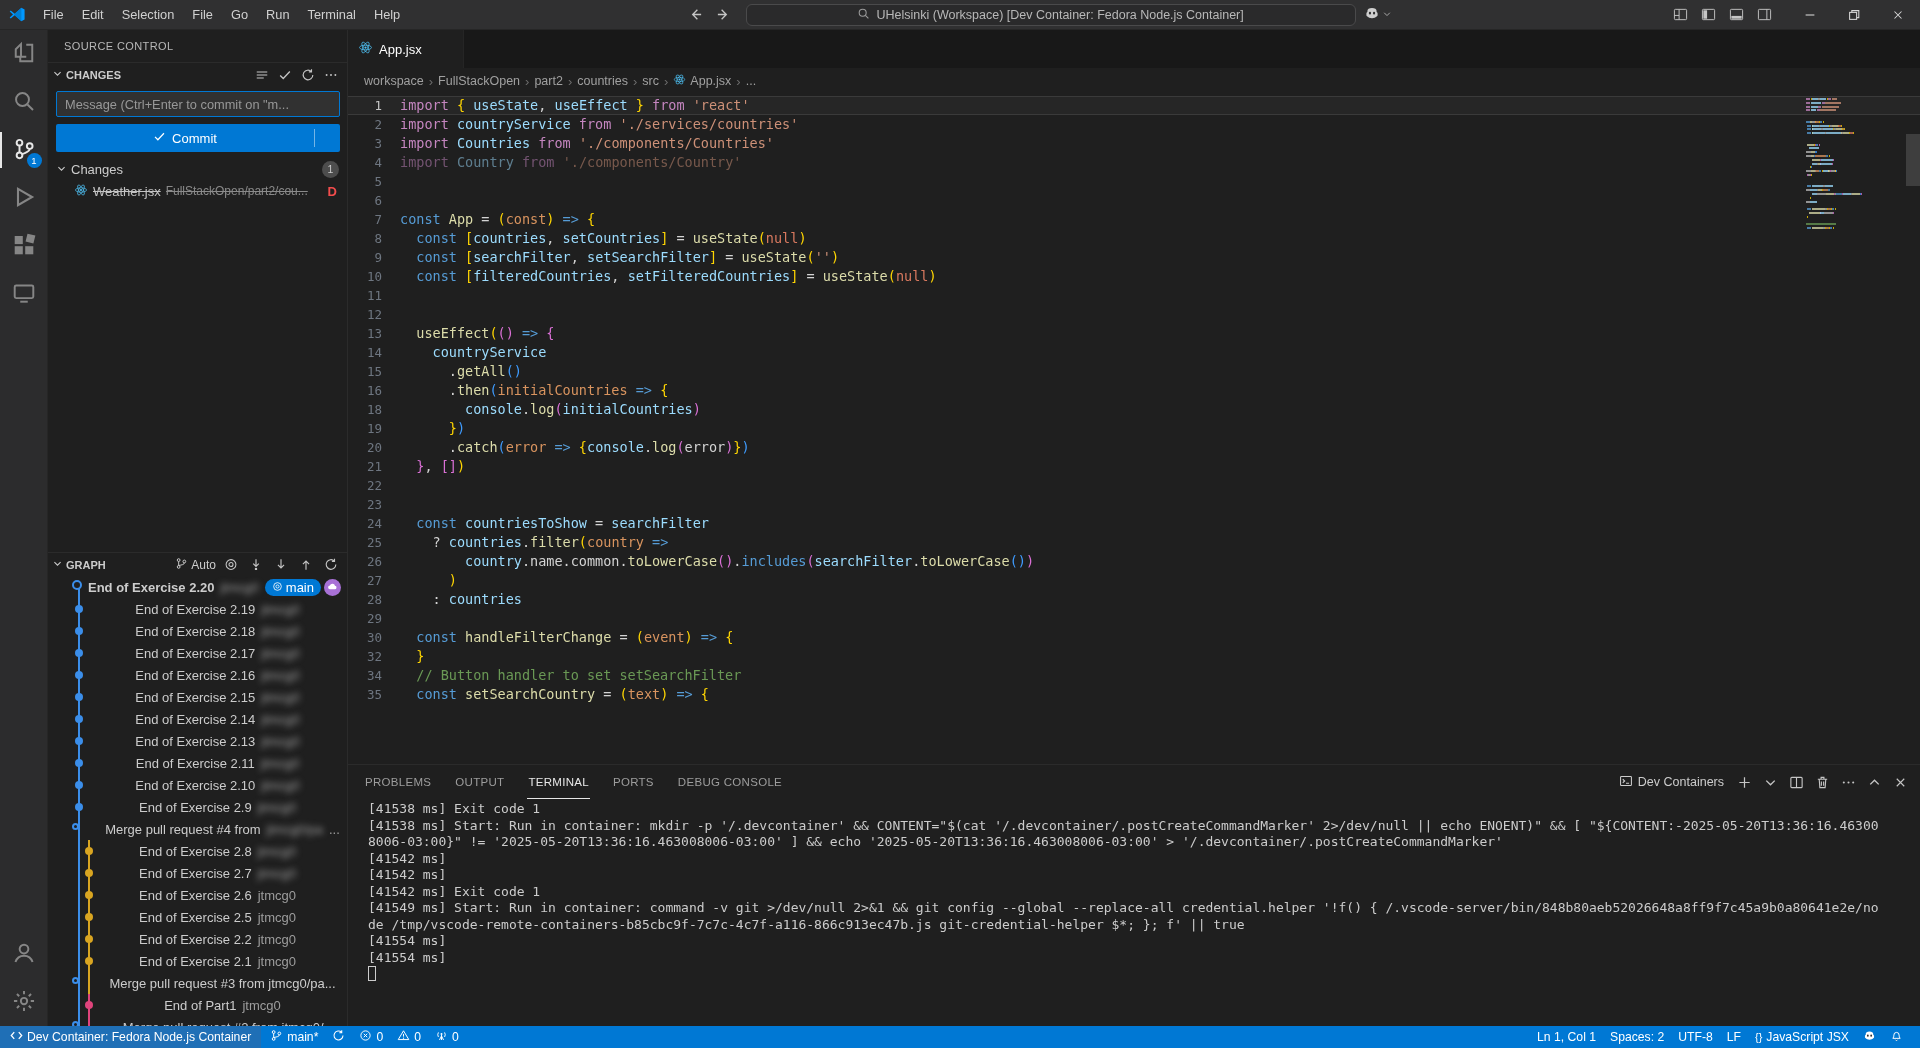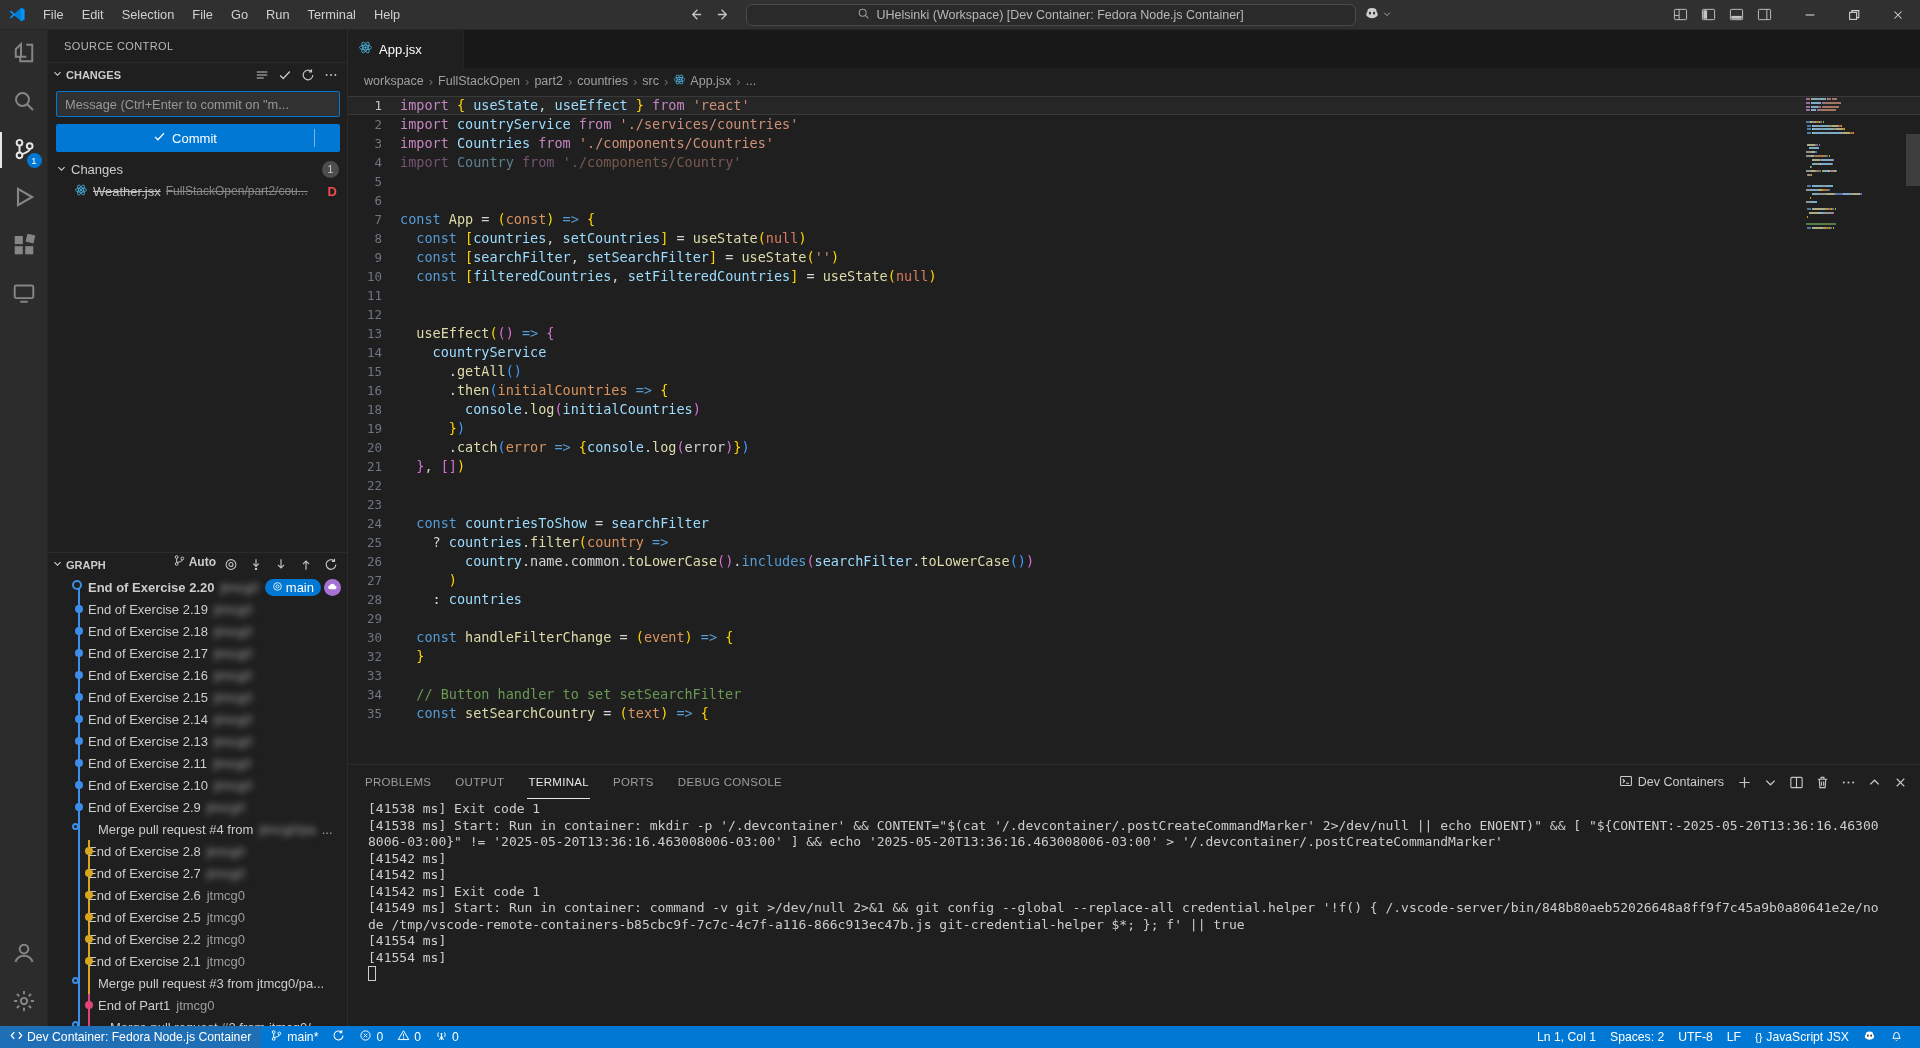--- a/index.html
+++ b/index.html
@@ -69,28 +69,28 @@
   .count-badge { margin-left:auto; min-width:17px; height:17px; border-radius:10px; background:#4d4d4d;
     color:#cccccc; font-size:10.5px; display:flex; align-items:center; justify-content:center; padding:0 4px; }
   .file-row { height:22px; display:flex; align-items:center; gap:5px; padding-left:26px; padding-right:10px; font-size:13px; }
   .file-row .ficon svg { width:14px; height:14px; }
   .file-name { color:#c3c3c3; text-decoration:line-through; white-space:nowrap; }
   .file-path { color:#8a8a8a; font-size:12px; text-decoration:line-through; overflow:hidden;
     text-overflow:ellipsis; white-space:nowrap; flex:1; }
   .file-status { color:#f14c4c; font-weight:bold; margin-left:4px; }
 
   .graph-sec { margin-top:auto; height:474px; display:flex; flex-direction:column; min-height:0; }
-  .graph-head-extra { display:flex; align-items:flex-start; gap:4px; margin-left:auto; color:#cccccc; font-weight:bold; }
+  .graph-head-extra { display:flex; align-items:center; gap:4px; margin-left:auto; color:#cccccc; font-weight:normal; }
   .graph-head-extra .auto { font-size:12px; display:flex; align-items:center; gap:3px; }
   .graph-body { position:relative; flex:1; overflow:hidden; }
   .gline { position:absolute; width:2px; }
   .gline.blue { background:#3b8eea; left:30px; top:10px; bottom:0; }
   .gline.yellow { background:#d9a521; left:40px; top:264px; height:155px; }
   .gline.pink { background:#e0447c; left:40px; top:418px; height:33px; }
-  .graph-row { height:22px; display:flex; align-items:center; position:relative; font-size:13px; }
+  .graph-row { height:22px; display:flex; align-items:center; position:relative; font-size:13px;justify-content:center; }
   .gdot { width:8px; height:8px; border-radius:50%; position:absolute; top:7px; z-index:2; }
   .gdot.blue { background:#3b8eea; left:27px; }
   .gdot.head { width:10px; height:10px; background:#1f1f1f; border:2.5px solid #3b8eea; left:24px; top:4px; }
   .gdot.yellow { background:#d9a521; left:37px; }
   .gdot.pink { background:#e0447c; left:37px; }
   .gdot.hollow { width:7px; height:7px; background:#1f1f1f; border:2px solid #3b8eea; left:24px; top:5px; }
   .glabel { margin-left:40px; color:#cccccc; white-space:nowrap; overflow:hidden; }
   .graph-row.ind1 .glabel { margin-left:50px; }
   .graph-row.ind2 .glabel { margin-left:62px; }
   .graph-row.bold .glabel { font-weight:bold; }
@@ -636,21 +636,20 @@
             <div class="code-line"><span class="ln">22</span><span class="ct"></span></div>
             <div class="code-line"><span class="ln">23</span><span class="ct"></span></div>
             <div class="code-line"><span class="ln">24</span><span class="ct"><span class="tk-pl">  </span><span class="tk-blue">const</span><span class="tk-pl"> </span><span class="tk-id">countriesToShow</span><span class="tk-pl"> = </span><span class="tk-id">searchFilter</span></span></div>
             <div class="code-line"><span class="ln">25</span><span class="ct"><span class="tk-pl">    ? </span><span class="tk-id">countries</span><span class="tk-pl">.</span><span class="tk-fn">filter</span><span class="tk-br1">(</span><span class="tk-par">country</span><span class="tk-blue"> =&gt;</span></span></div>
             <div class="code-line"><span class="ln">26</span><span class="ct"><span class="tk-pl">        </span><span class="tk-id">country</span><span class="tk-pl">.name.common.</span><span class="tk-fn">toLowerCase</span><span class="tk-br2">()</span><span class="tk-pl">.</span><span class="tk-blue">includes</span><span class="tk-br2">(</span><span class="tk-id">searchFilter</span><span class="tk-pl">.</span><span class="tk-fn">toLowerCase</span><span class="tk-br3">()</span><span class="tk-br2">)</span></span></div>
             <div class="code-line"><span class="ln">27</span><span class="ct"><span class="tk-pl">      </span><span class="tk-br1">)</span></span></div>
             <div class="code-line"><span class="ln">28</span><span class="ct"><span class="tk-pl">    : </span><span class="tk-id">countries</span></span></div>
             <div class="code-line"><span class="ln">29</span><span class="ct"></span></div>
             <div class="code-line"><span class="ln">30</span><span class="ct"><span class="tk-pl">  </span><span class="tk-blue">const</span><span class="tk-pl"> </span><span class="tk-fn">handleFilterChange</span><span class="tk-pl"> = </span><span class="tk-br1">(</span><span class="tk-par">event</span><span class="tk-br1">)</span><span class="tk-blue"> =&gt;</span><span class="tk-pl"> </span><span class="tk-br1">{</span></span></div>
             <div class="code-line"><span class="ln">32</span><span class="ct"><span class="tk-pl">  </span><span class="tk-br1">}</span></span></div>
-            <div class="code-line"><span class="ln">33</span><span class="ct"></span></div>
             <div class="code-line"><span class="ln">34</span><span class="ct"><span class="tk-com">  // Button handler to set setSearchFilter</span></span></div>
             <div class="code-line"><span class="ln">35</span><span class="ct"><span class="tk-pl">  </span><span class="tk-blue">const</span><span class="tk-pl"> </span><span class="tk-fn">setSearchCountry</span><span class="tk-pl"> = </span><span class="tk-br1">(</span><span class="tk-par">text</span><span class="tk-br1">)</span><span class="tk-blue"> =&gt;</span><span class="tk-pl"> </span><span class="tk-br1">{</span></span></div>
           </div>
         <div class="minimap" id="minimap">
             <div class="mm-row">
               <span style="width: 4.32px; background: rgb(197, 134, 192); opacity: 0.75;"></span>
               <span style="width: 0.72px; background: transparent; opacity: 0.75;"></span>
               <span style="width: 0.72px; background: rgb(255, 214, 2); opacity: 0.75;"></span>
               <span style="width: 0.72px; background: transparent; opacity: 0.75;"></span>
               <span style="width: 5.76px; background: rgb(156, 220, 254); opacity: 0.75;"></span>

